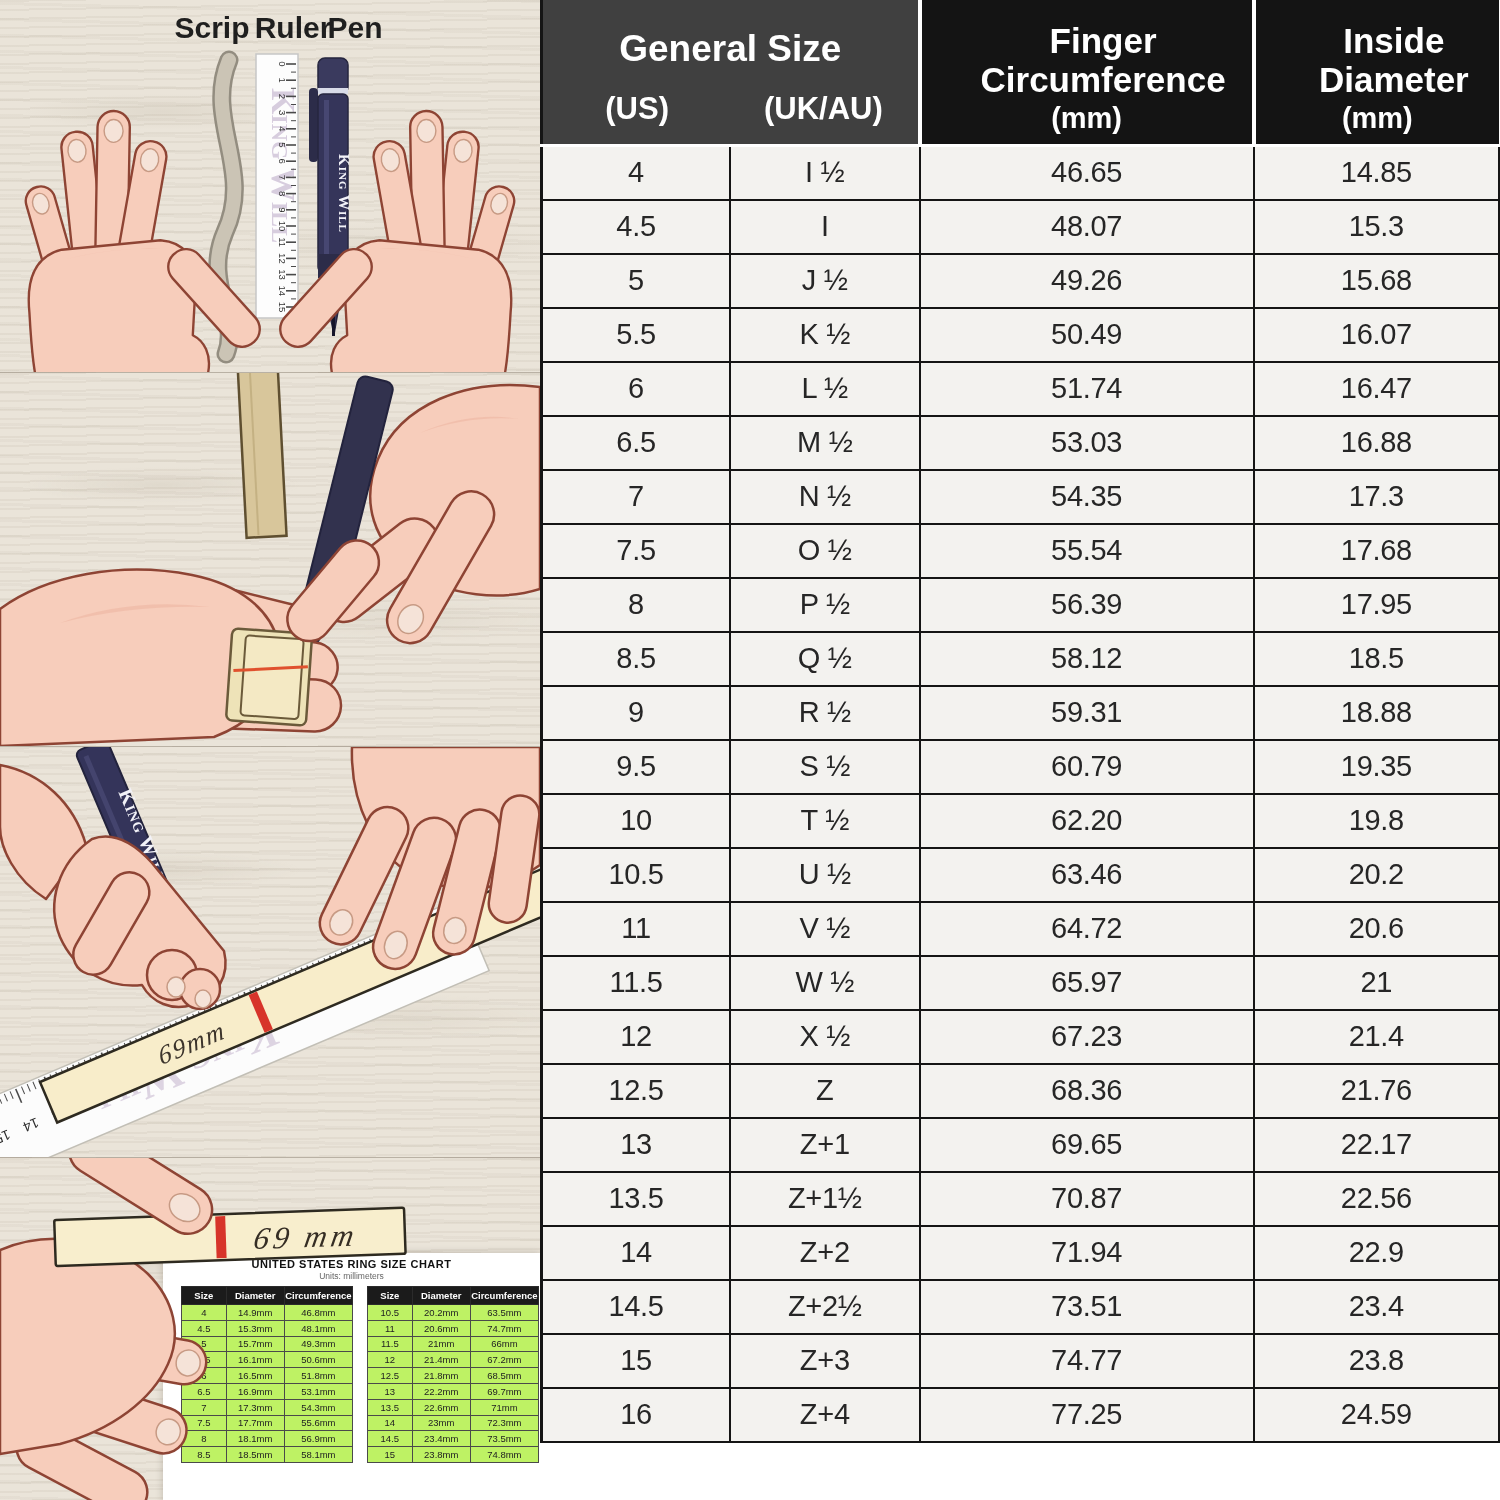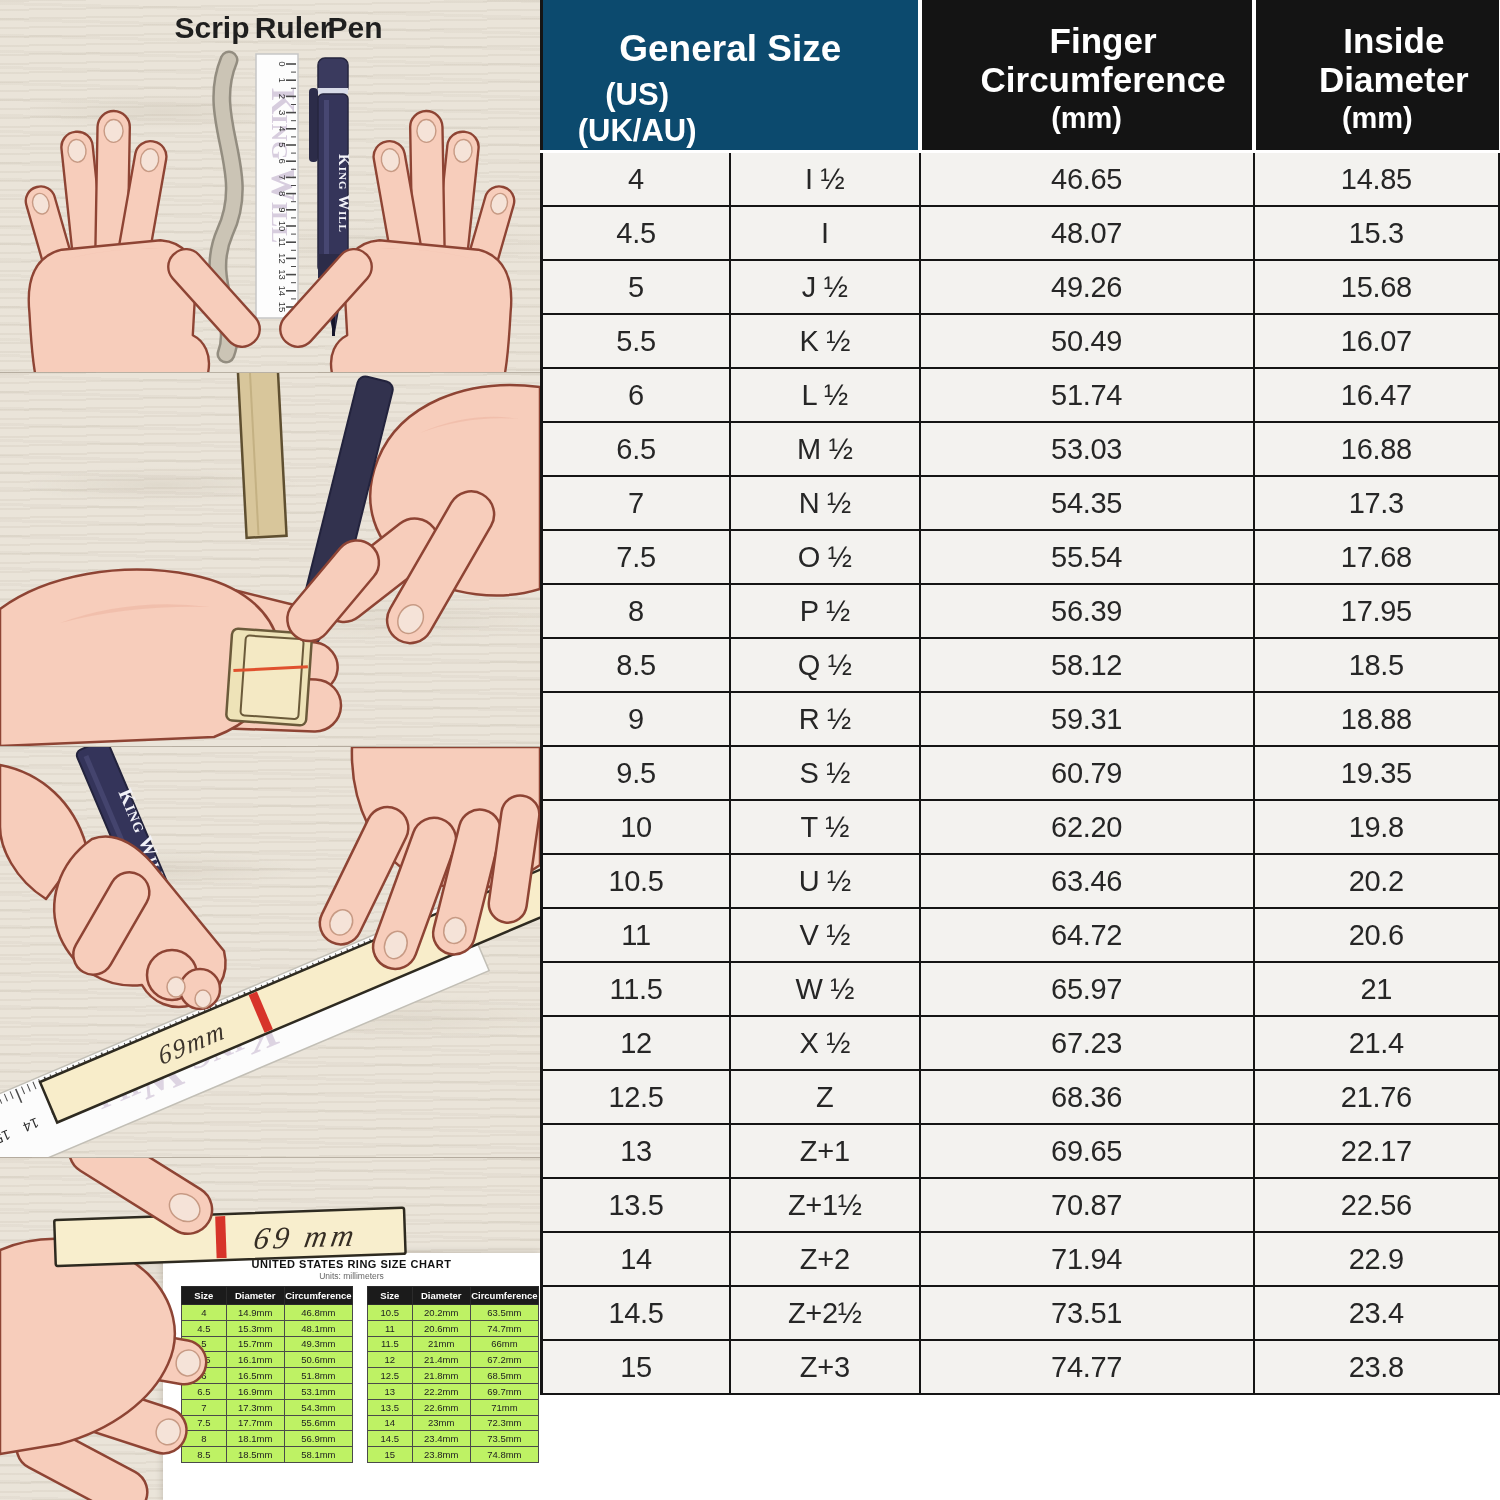--- a/index.html
+++ b/index.html
@@ -53,25 +53,25 @@
   table.mini{border-collapse:collapse;width:172px;table-layout:fixed;}
   table.mini th{background:#1b1b1b;color:#fff;font-size:9.5px;font-weight:bold;height:17px;
                 border:1px solid #2b2b2b;padding:0;}
   table.mini td{font-size:9.5px;color:#222;text-align:center;height:14.8px;
                 border:1px solid #4a4a4a;padding:0;background:#bef264;}
 
   
   .right{width:960px;height:1500px;flex:0 0 960px;}
   table.main{width:100%;border-collapse:collapse;table-layout:fixed;border-left:3px solid #151515;}
   table.main thead tr{height:145px;}
-  th.gray{background:#0c4a6e;vertical-align:top;}
+  th.gray{background:#404040;vertical-align:top;}
   th.black{background:#141414;vertical-align:top;border-left:4px solid #fff;}
   thead th{border-bottom:3px solid #fff;}
   .gs-title{font-size:37px;font-weight:bold;color:#fff;margin-top:27px;text-align:center;}
-  .gs-sub{display:flex;margin-top:7px;font-size:31px;font-weight:bold;color:#fff;flex-direction:column;}
+  .gs-sub{display:flex;margin-top:21px;font-size:31px;font-weight:bold;color:#fff;}
   .gs-sub span{width:50%;text-align:center;}
   .bh-l1,.bh-l2{font-size:35px;font-weight:bold;color:#fff;line-height:1.12;text-align:center;padding-left:33px;}
   .bh-l1{margin-top:20px;}
   .bh-mm{font-size:29px;font-weight:bold;color:#fff;margin-top:3px;text-align:center;}
   table.main tbody td{border:2px solid #151515;background:#f3f2ef;color:#262626;
                       font-size:29px;text-align:center;height:52px;padding:0;letter-spacing:-.3px;}
 </style>
 </head>
 <body>
 
@@ -757,16 +757,22 @@
           </tr>
 
           <tr>
             <td>15</td>
             <td>Z+3</td>
             <td>74.77</td>
             <td>23.8</td>
           </tr>
 
 
+          <tr>
+            <td>16</td>
+            <td>Z+4</td>
+            <td>77.25</td>
+            <td>24.59</td>
+          </tr>
         </tbody>
     </table>
   </div>
 </div>
 
 </body></html>

